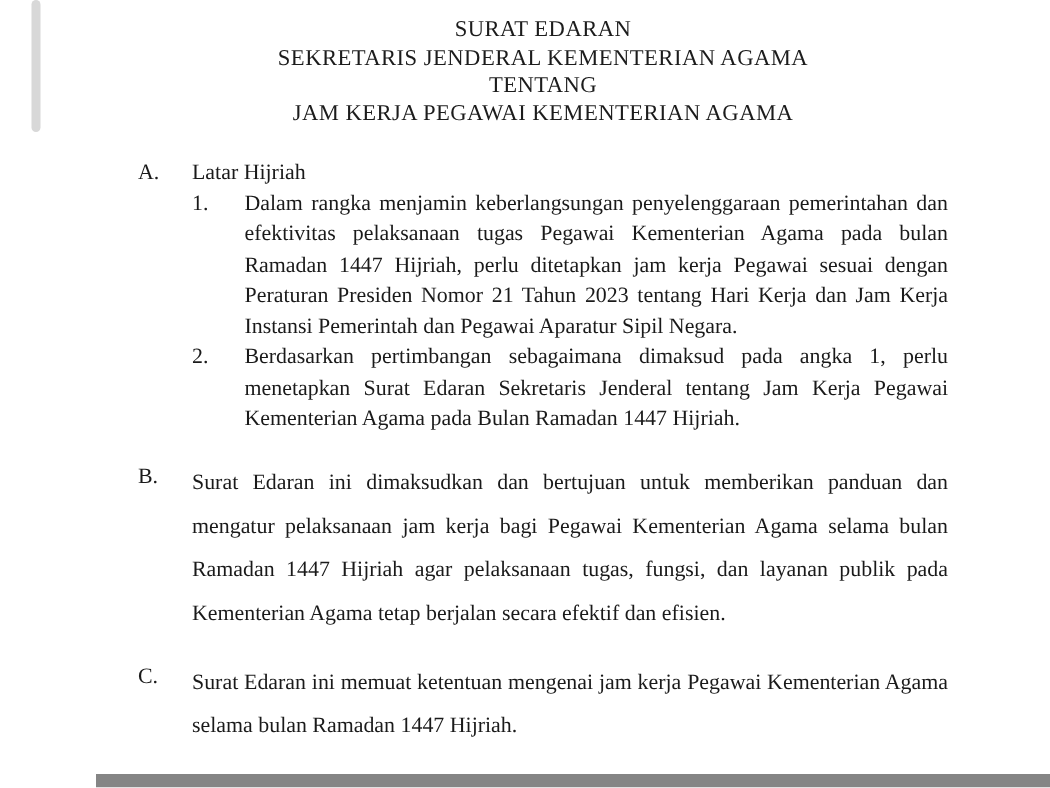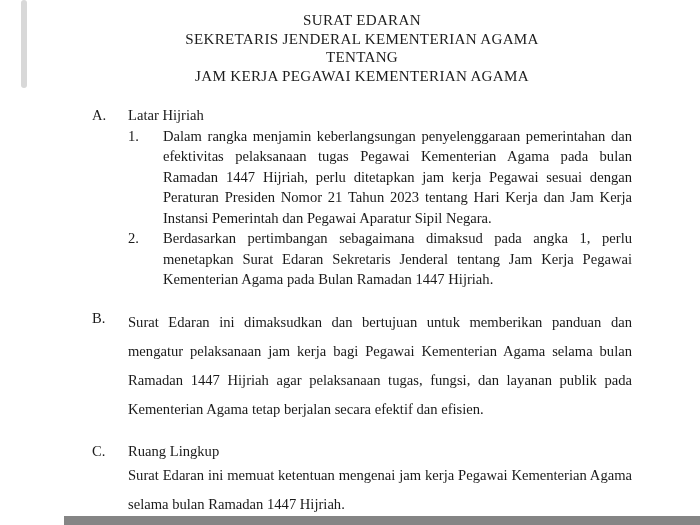--- a/index.html
+++ b/index.html
@@ -177,21 +177,20 @@
       <div class="section-body">
         <p class="section-para">Surat Edaran ini dimaksudkan dan bertujuan untuk memberikan panduan dan mengatur pelaksanaan jam kerja bagi Pegawai Kementerian Agama selama bulan Ramadan 1447 Hijriah agar pelaksanaan tugas, fungsi, dan layanan publik pada Kementerian Agama tetap berjalan secara efektif dan efisien.</p>
       </div>
     </div>
 
     <div class="gap-sm"></div>
 
     <div class="section">
       <div class="section-marker">C.</div>
       <div class="section-body">
-        <div class="section-heading">Ruang Lingkup</div>
         <p class="section-para">Surat Edaran ini memuat ketentuan mengenai jam kerja Pegawai Kementerian Agama selama bulan Ramadan 1447 Hijriah.</p>
       </div>
     </div>
 
   </div>
 
   <div class="v-scrollbar-track"></div>
   <div class="v-scrollbar-thumb"></div>
   <div class="h-scrollbar-track"></div>
   <div class="h-scrollbar-thumb"></div>

